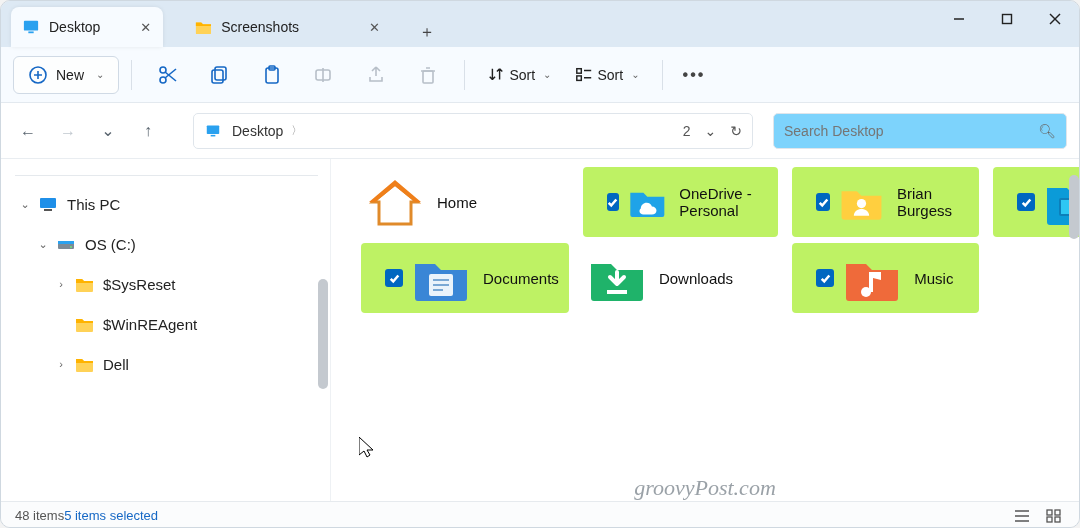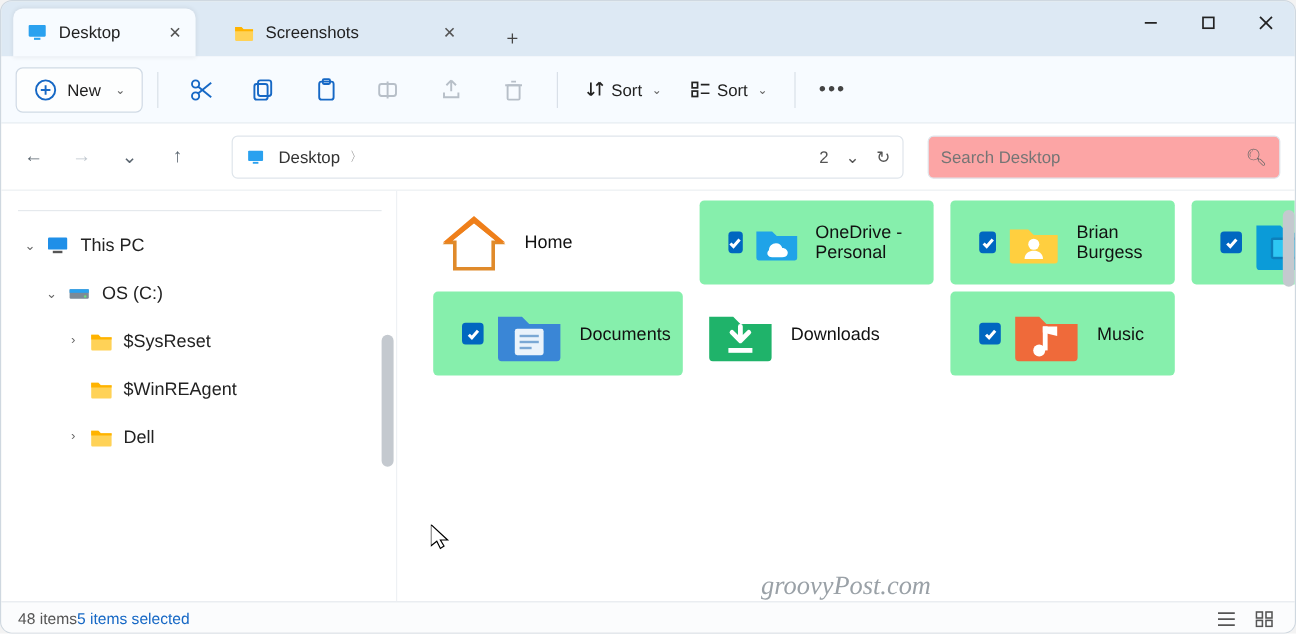--- a/index.html
+++ b/index.html
@@ -29,38 +29,38 @@
   .more { letter-spacing:2px; font-weight:bold; color:#444; padding:0 8px;}
 
   
   .navrow { height:56px; background:#fff; display:flex; align-items:center; padding:0 12px; gap:10px; border-bottom:1px solid #e9edf1;}
   .navbtn { width:30px; height:30px; display:flex; align-items:center; justify-content:center; color:#5b6670;}
   .navbtn.disabled{ color:#c1c8cf; }
   .addr { flex:0 0 560px; height:36px; border:1px solid #dfe5eb; border-radius:5px; display:flex; align-items:center; padding:0 10px; font-size:14px; color:#333; margin-left:20px; background:#fff;}
   .addr .crumb-icon{ width:18px; height:14px; margin-right:10px;}
   .addr .gt{ color:#888; margin:0 8px; font-size:11px;}
   .addr .tail{ margin-left:auto; display:flex; gap:14px; color:#555;}
-  .search { flex:1; height:36px; border:1px solid #dfe5eb; border-radius:5px; display:flex; align-items:center; padding:0 10px; font-size:14px; color:#777; background:#fca5a5; margin-left:10px;}
+  .search { flex:1; height:36px; border:1px solid #dfe5eb; border-radius:5px; display:flex; align-items:center; padding:0 10px; font-size:14px; color:#777; background:#7dd3fc; margin-left:10px;}
   .search input{ border:none; outline:none; flex:1; font-size:14px; color:#333; background:transparent;}
   .search .mag{ color:#666; margin-left:8px;}
 
   
   .main { display:flex; height:calc(528px - 46px - 56px - 56px - 28px); background:#fff;}
   .sidebar { width:330px; border-right:1px solid #eef1f4; padding:12px 0 0 8px; font-size:15px; color:#222; position:relative;}
   .sidebar hr{ border:none; border-top:1px solid #e5e9ed; margin:4px 12px 8px 6px;}
   .tree-row { display:flex; align-items:center; height:40px; padding-left:8px; border-radius:4px;}
   .tree-row .tw{ width:16px; color:#666; font-size:11px; text-align:center;}
   .tree-row .ic{ width:22px; height:18px; margin:0 8px 0 4px;}
   .indent1{ padding-left:26px;} .indent2{ padding-left:44px;}
   .sb-scroll{ position:absolute; right:2px; top:120px; width:10px; height:110px; background:#c4c9cf; border-radius:5px;}
 
   .content { flex:1; padding:8px 14px 0 30px; position:relative; overflow:hidden;}
   .grid { display:grid; grid-template-columns: 1fr 1fr 1fr 1fr; gap:6px 14px;}
   .item { display:flex; align-items:center; height:70px; border-radius:4px; padding:0 10px 0 6px; position:relative;}
-  .item.selected{ background:#86efac;padding-left:24px;}
+  .item.selected{ background:#bef264;padding-left:24px;}
   .item .cb { width:18px; height:18px; border-radius:3px; background:#0067c0; margin-right:10px; display:none; align-items:center; justify-content:center;}
   .item.selected .cb{ display:flex; }
   .item .cb svg{ width:11px; height:11px; stroke:#fff; stroke-width:3; fill:none;}
   .item .big{ width:56px; height:48px; margin-right:14px;}
   .item .lbl{ font-size:15px; color:#111;}
   .right-scroll{ position:absolute; right:0; top:16px; width:10px; height:64px; background:#c4c9cf; border-radius:5px;}
   .cursor{ position:absolute; left:28px; top:278px; pointer-events:none;}
   .watermark{ position:absolute; bottom:0; left:50%; transform:translateX(-50%); font-family:Georgia,serif; font-style:italic; color:#9aa1a7; font-size:22px;}
 
   

